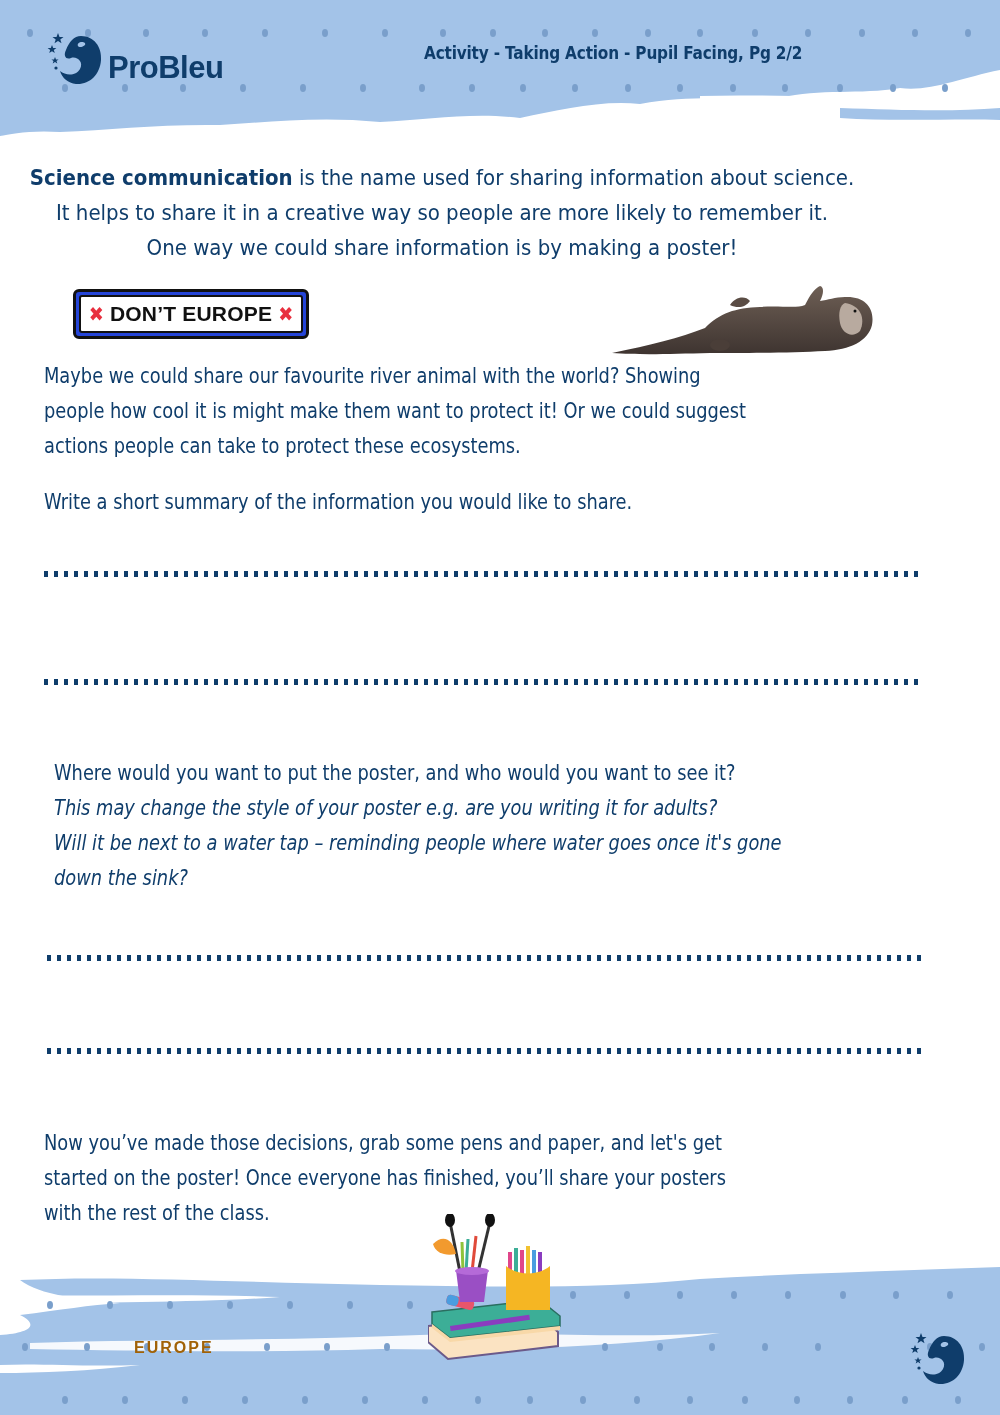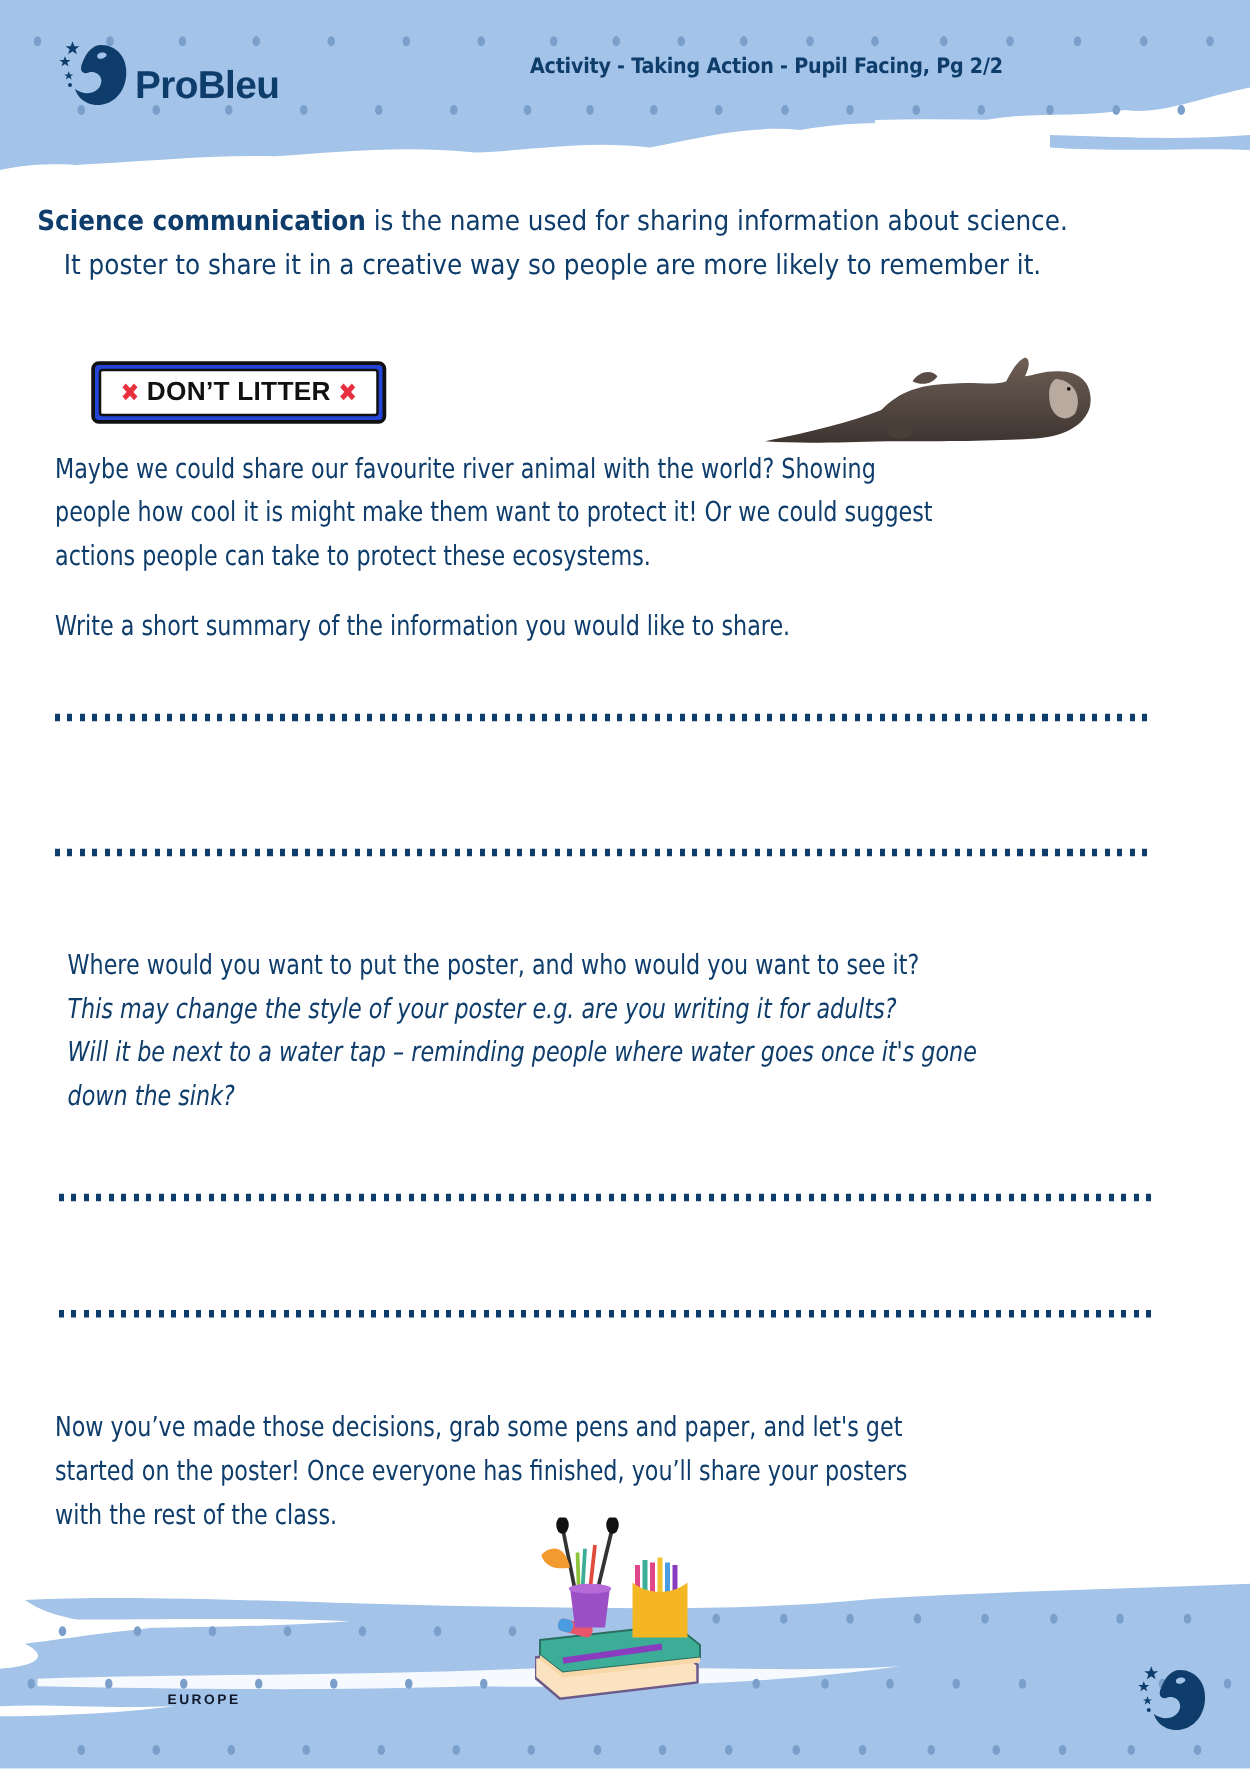--- a/index.html
+++ b/index.html
@@ -22,21 +22,21 @@
                   display:flex; align-items:center; justify-content:center; gap:6px; }
   .litter-text { font-family:"Liberation Sans",sans-serif; font-weight:bold; font-size:21px; color:#111; letter-spacing:0.2px; }
   .x-icon { color:#e8303f; font-size:20px; font-weight:bold; line-height:1; }
   .otter { position:absolute; left:610px; top:283px; }
   .dots { position:absolute; left:44px; width:874px; height:6px;
           background-image:repeating-linear-gradient(to right,#0f3d6b 0 4px,transparent 4px 10px); }
   .italic { font-style:italic; }
   .ew { position:absolute; left:44px; top:1336px; }
   .ew-main { font-family:"Liberation Sans",sans-serif; font-size:39px; color:#1f2b38; letter-spacing:0.5px; line-height:1; }
   .ew-main b { font-weight:bold; }
-  .ew-sub { font-family:"Liberation Sans",sans-serif; font-size:11px; font-weight:bold; letter-spacing:2px; color:#0f172a; margin-left:90px; margin-top:18px; }
+  .ew-sub { font-family:"Liberation Sans",sans-serif; font-size:16px; font-weight:bold; letter-spacing:2px; color:#a16207; margin-left:90px; margin-top:3px; }
   .probleu-mini { position:absolute; left:900px; top:1330px; }
   .supplies { position:absolute; left:428px; top:1214px; }
 </style>
 </head>
 <body>
 
 <div class="band" style="top:0;">
   <svg width="1000" height="150" viewBox="0 0 1000 150">
     <path d="M0 0 H1000 V70 C960 78 930 92 900 88 C860 95 820 88 780 98 C720 100 690 95 640 104 C600 100 560 110 520 118 C470 112 430 120 380 122 C320 116 270 122 220 125 C160 124 110 130 60 132 C30 130 10 134 0 136 Z" fill="#a3c3e8"></path>
     <path d="M700 96 C760 94 820 98 880 95 C930 94 970 97 1000 96 V110 C950 104 900 108 850 106 C800 108 760 104 700 108 Z" fill="#ffffff"></path>
@@ -93,27 +93,28 @@
       <path d="M37 6 C50 6 58 17 57 30 C56 45 45 55 32 54 C24 53 18 48 16 41 C22 46 32 46 36 39 C40 32 33 26 27 28 C22 30 19 26 22 20 C25 12 30 6 37 6 Z M38 12 C35 12 33 14 34 16 C35 18 39 17 41 15 C42 13 40 12 38 12 Z"></path>
     </g>
   </svg>
   <span class="logo-text">ProBleu</span>
 </div>
 
 <div class="hdr-title">Activity - Taking Action - Pupil Facing, Pg 2/2</div>
 
 <div class="p center intro">
   <span class="line"><b>Science communication</b><span> is the name used for sharing information about science.</span></span>
-  <span class="line">It poster to share it in a creative way so people are more likely to remember it.</span>
+  <span class="line">It helps to share it in a creative way so people are more likely to remember it.</span>
+  <span class="line">One way we could share information is by making a poster!</span>
 </div>
 
 <div class="litter">
   <div class="litter-inner">
     <span class="x-icon">✖</span>
-    <span class="litter-text">DON’T LITTER</span>
+    <span class="litter-text">DON’T EUROPE</span>
     <span class="x-icon">✖</span>
   </div>
 </div>
 
 <svg class="otter" width="275" height="75" viewBox="0 0 275 75">
   <defs>
     <linearGradient id="og" x1="0" y1="0" x2="0" y2="1">
       <stop offset="0" stop-color="#6e5f55"></stop>
         <stop offset="1" stop-color="#3e3430"></stop>
     </linearGradient>

